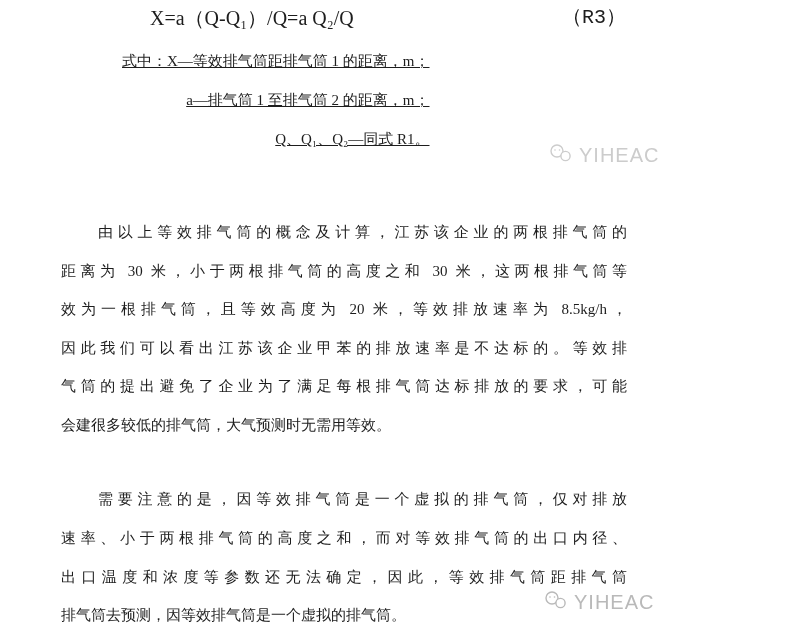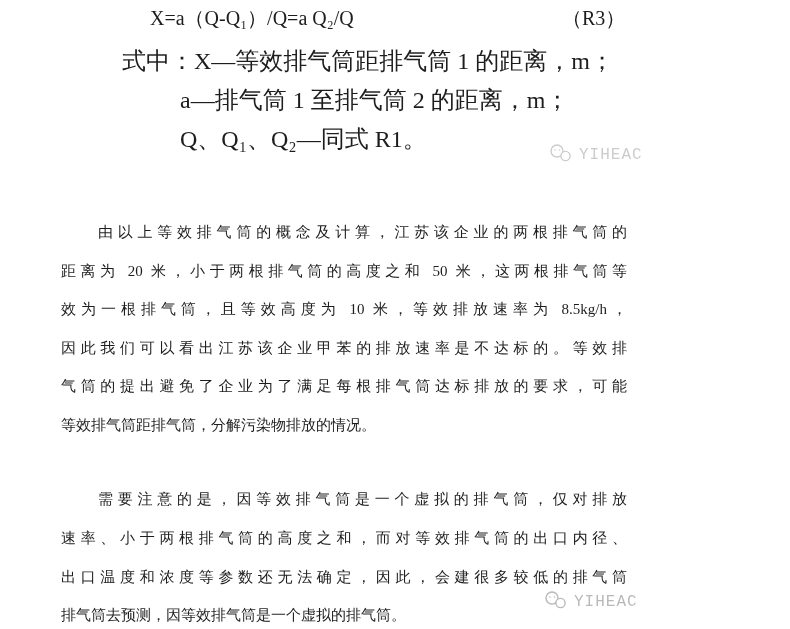--- a/index.html
+++ b/index.html
@@ -21,28 +21,28 @@
     overflow: hidden;
   }
   
   .formula-row { position: absolute; top: 4px; left: 0; width: 100%; height: 30px; padding-left: 46px; }
   .formula {
     position: absolute; left: 150px; top: 0;
     font-size: 20px; line-height: 28px; white-space: nowrap;
   }
   .formula-ref {
     position: absolute; left: 562px; top: 0;
-    font-size: 20px; line-height: 28px; white-space: nowrap;
+    font-size: 20px; line-height: 28px; white-space: nowrap; font-family: Liberation Mono, monospace;
   }
   
   .defs {
     position: absolute; left: 122px; top: 42px;
-    font-size: 24px; line-height: 39px; white-space: nowrap;
+    font-size: 15px; line-height: 39px; white-space: nowrap; text-decoration: underline;
   }
-  .def-indent { padding-left: 58px; }
+  .def-indent { padding-left: 58px; text-align: right; }
   
   .para {
     position: absolute; left: 61px; width: 566px;
     font-size: 15px;
   }
   .para1 { top: 213px; line-height: 38.6px; }
   .para2 { top: 480px; line-height: 38.8px; }
   .pline {
     text-align: justify;
     text-align-last: justify;
@@ -51,21 +51,21 @@
   .pline.last { text-align-last: left; }
   
   .watermark {
     position: absolute;
     display: flex; align-items: center; gap: 5px;
     font-family: "Liberation Sans", "DejaVu Sans", sans-serif;
     white-space: nowrap;
   }
   .wm-top    { left: 548px; top: 143px; color: #cccccc; }
   .wm-bottom { left: 543px; top: 590px; color: #b9b9b9; }
-  .wm-text { font-size: 16px; letter-spacing: 1px; font-family: Liberation Mono, monospace; }
+  .wm-text { font-size: 20px; letter-spacing: 1px; }
   .wm-icon { display: inline-block; }
 </style>
 </head>
 <body>
 
 <div class="page">
 
   <div class="formula-row">
     <span class="formula">X=a（Q-Q₁）/Q=a Q₂/Q</span>
     <span class="formula-ref">（R3）</span>
@@ -84,31 +84,31 @@
         <circle cx="17.5" cy="13" r="4.6" fill="#ffffff"></circle>
         <circle cx="7" cy="7" r="0.8" fill="currentColor" stroke="none"></circle>
         <circle cx="11.5" cy="7" r="0.8" fill="currentColor" stroke="none"></circle>
       </svg>
     </span>
     <span class="wm-text">YIHEAC</span>
   </div>
 
   <div class="para para1">
     <div class="pline indent">由以上等效排气筒的概念及计算，江苏该企业的两根排气筒的</div>
-    <div class="pline">距离为 20 米，小于两根排气筒的高度之和 50 米，这两根排气筒等</div>
-    <div class="pline">效为一根排气筒，且等效高度为 10 米，等效排放速率为 8.5kg/h，</div>
+    <div class="pline">距离为 30 米，小于两根排气筒的高度之和 30 米，这两根排气筒等</div>
+    <div class="pline">效为一根排气筒，且等效高度为 20 米，等效排放速率为 8.5kg/h，</div>
     <div class="pline">因此我们可以看出江苏该企业甲苯的排放速率是不达标的。等效排</div>
     <div class="pline">气筒的提出避免了企业为了满足每根排气筒达标排放的要求，可能</div>
-    <div class="pline last">等效排气筒距排气筒，分解污染物排放的情况。</div>
+    <div class="pline last">会建很多较低的排气筒，大气预测时无需用等效。</div>
   </div>
 
   <div class="para para2">
     <div class="pline indent">需要注意的是，因等效排气筒是一个虚拟的排气筒，仅对排放</div>
     <div class="pline">速率、小于两根排气筒的高度之和，而对等效排气筒的出口内径、</div>
-    <div class="pline">出口温度和浓度等参数还无法确定，因此，会建很多较低的排气筒</div>
+    <div class="pline">出口温度和浓度等参数还无法确定，因此，等效排气筒距排气筒</div>
     <div class="pline last">排气筒去预测，因等效排气筒是一个虚拟的排气筒。</div>
   </div>
 
   <div class="watermark wm-bottom">
     <span class="wm-icon">
       <svg width="26" height="20" viewBox="0 0 26 20" fill="none" stroke="currentColor" stroke-width="1.4">
         <circle cx="9" cy="8" r="6"></circle>
         <circle cx="17.5" cy="13" r="4.6" fill="#ffffff"></circle>
         <circle cx="7" cy="7" r="0.8" fill="currentColor" stroke="none"></circle>
         <circle cx="11.5" cy="7" r="0.8" fill="currentColor" stroke="none"></circle>

